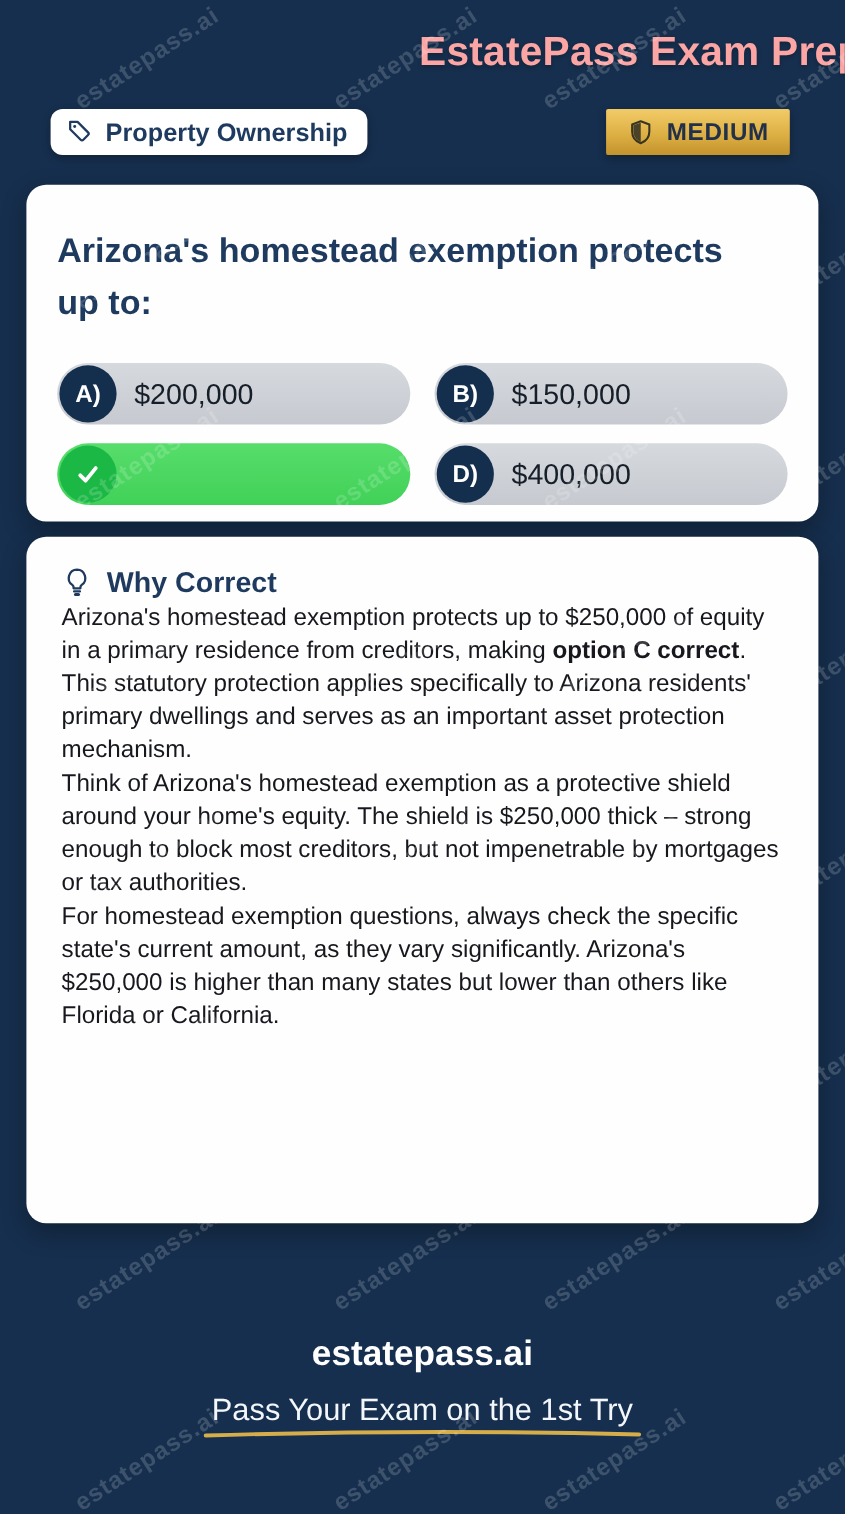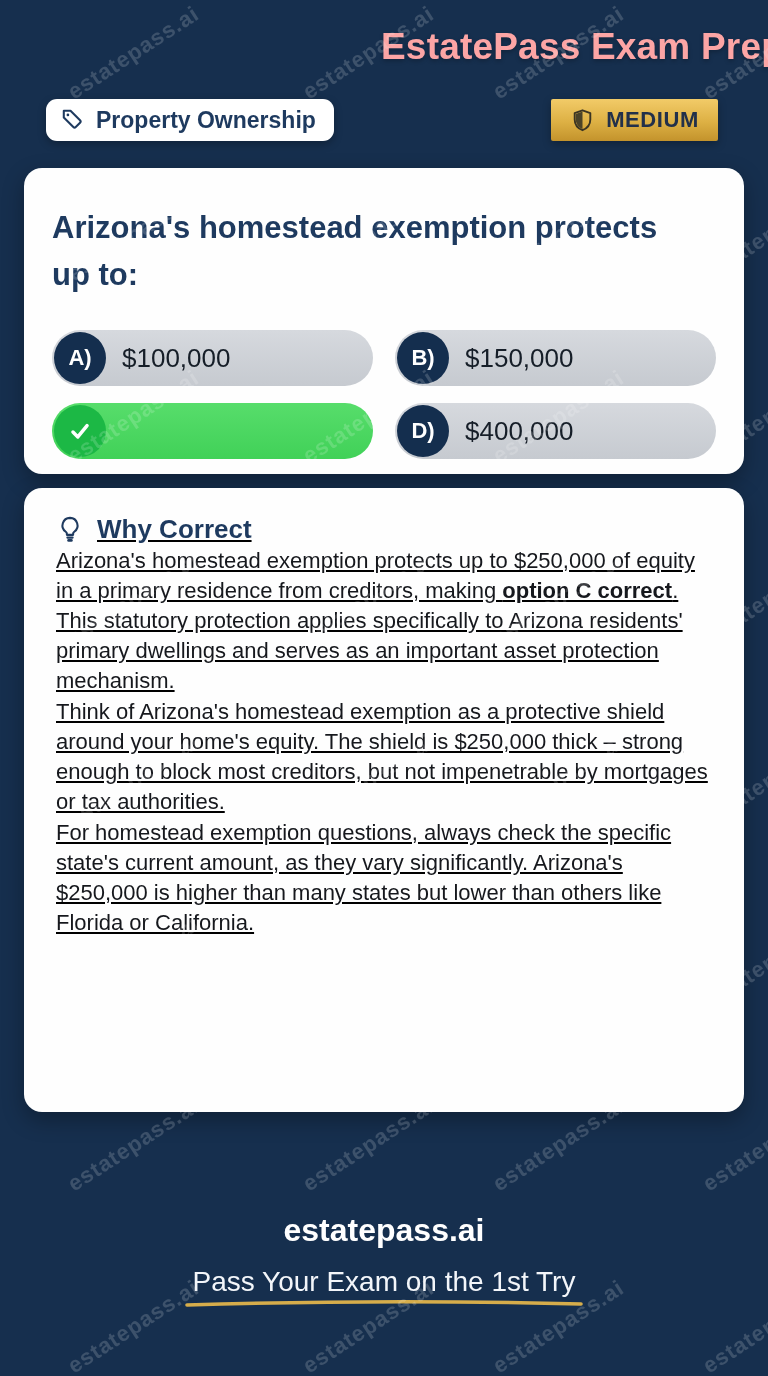--- a/index.html
+++ b/index.html
@@ -59,21 +59,21 @@
     font-size:22px; font-weight:700; flex:0 0 52px;
   }
   .option-text {
     margin-left:16px; font-size:26px; color:#161e28; font-weight:500;
     white-space:nowrap;
   }
   .option.correct { background:linear-gradient(180deg,#57dd6b,#41d158); }
   .option.correct .option-circle { background:#1cb845; }
   .option.correct .option-text { color:#0e1c12; }
   
-  .explanation-card { top:488px; height:624px; padding:26px 32px;text-decoration:underline; }
+  .explanation-card { top:488px; height:624px; padding:26px 32px; }
   .section-heading {
     display:flex; align-items:center; gap:13px;
     color:#1e3a5f; font-size:26px; font-weight:700;
   }
   .section-heading.spaced { margin-top:28px; }
   .section-body {
     margin-top:1px; font-size:22px; line-height:30px; color:#16181d;
     max-width:664px;
   }
   .section-body b { font-weight:700; }
@@ -124,21 +124,21 @@
     </span>
     <span>MEDIUM</span>
   </div>
 </div>
 
 <div class="card question-card">
   <div class="question-title">Arizona's homestead exemption protects up to:</div>
   <div class="options-grid">
     <div class="option">
       <div class="option-circle">A)</div>
-      <div class="option-text">$100,000</div>
+      <div class="option-text">$200,000</div>
     </div>
     <div class="option">
       <div class="option-circle">B)</div>
       <div class="option-text">$150,000</div>
     </div>
     <div class="option correct">
       <div class="option-circle">
         <svg width="26" height="26" viewBox="0 0 24 24">
           <path d="M5.5 13 10 17.5 18.5 7" fill="none" stroke="#ffffff" stroke-width="3.2" stroke-linecap="round" stroke-linejoin="round"></path>
         </svg>

